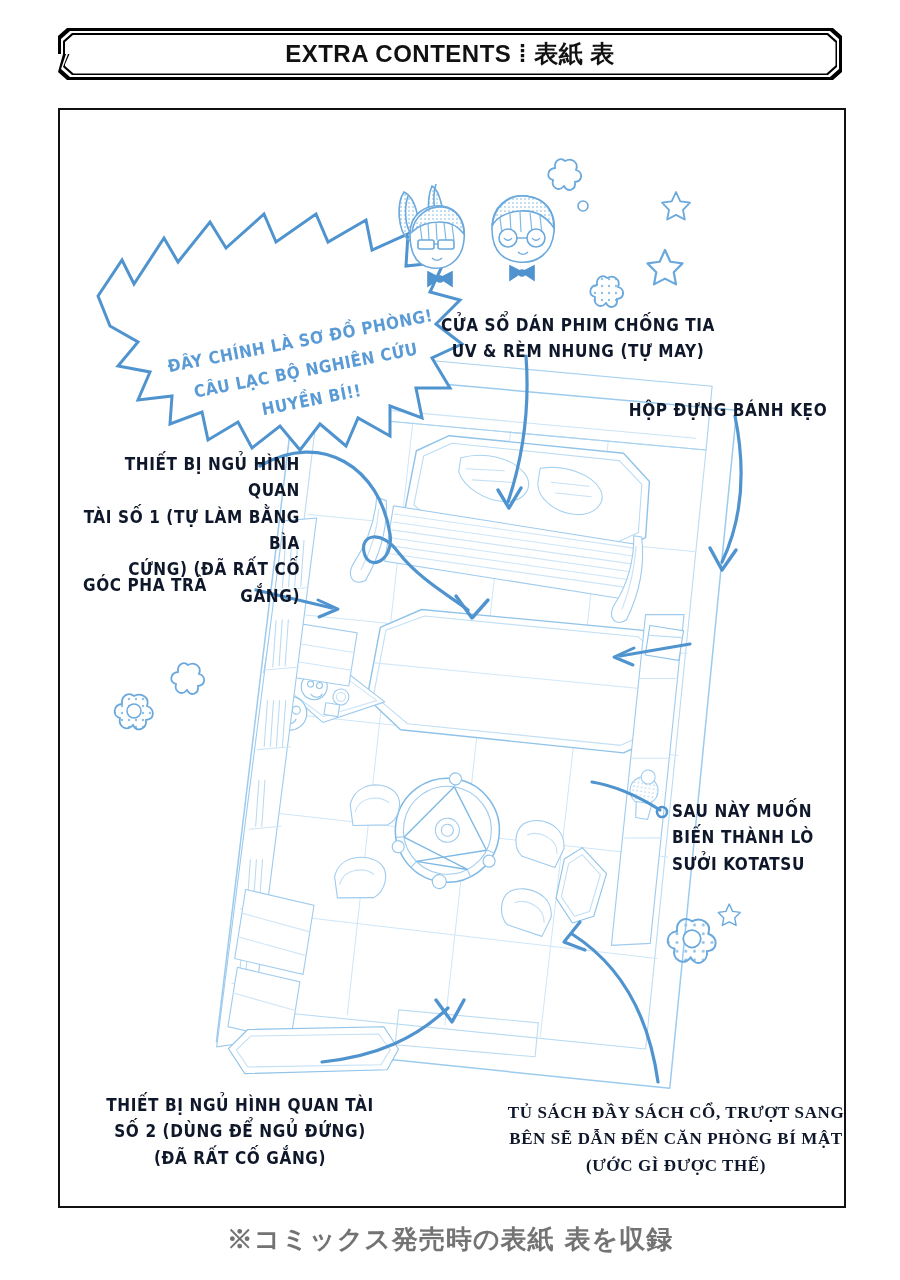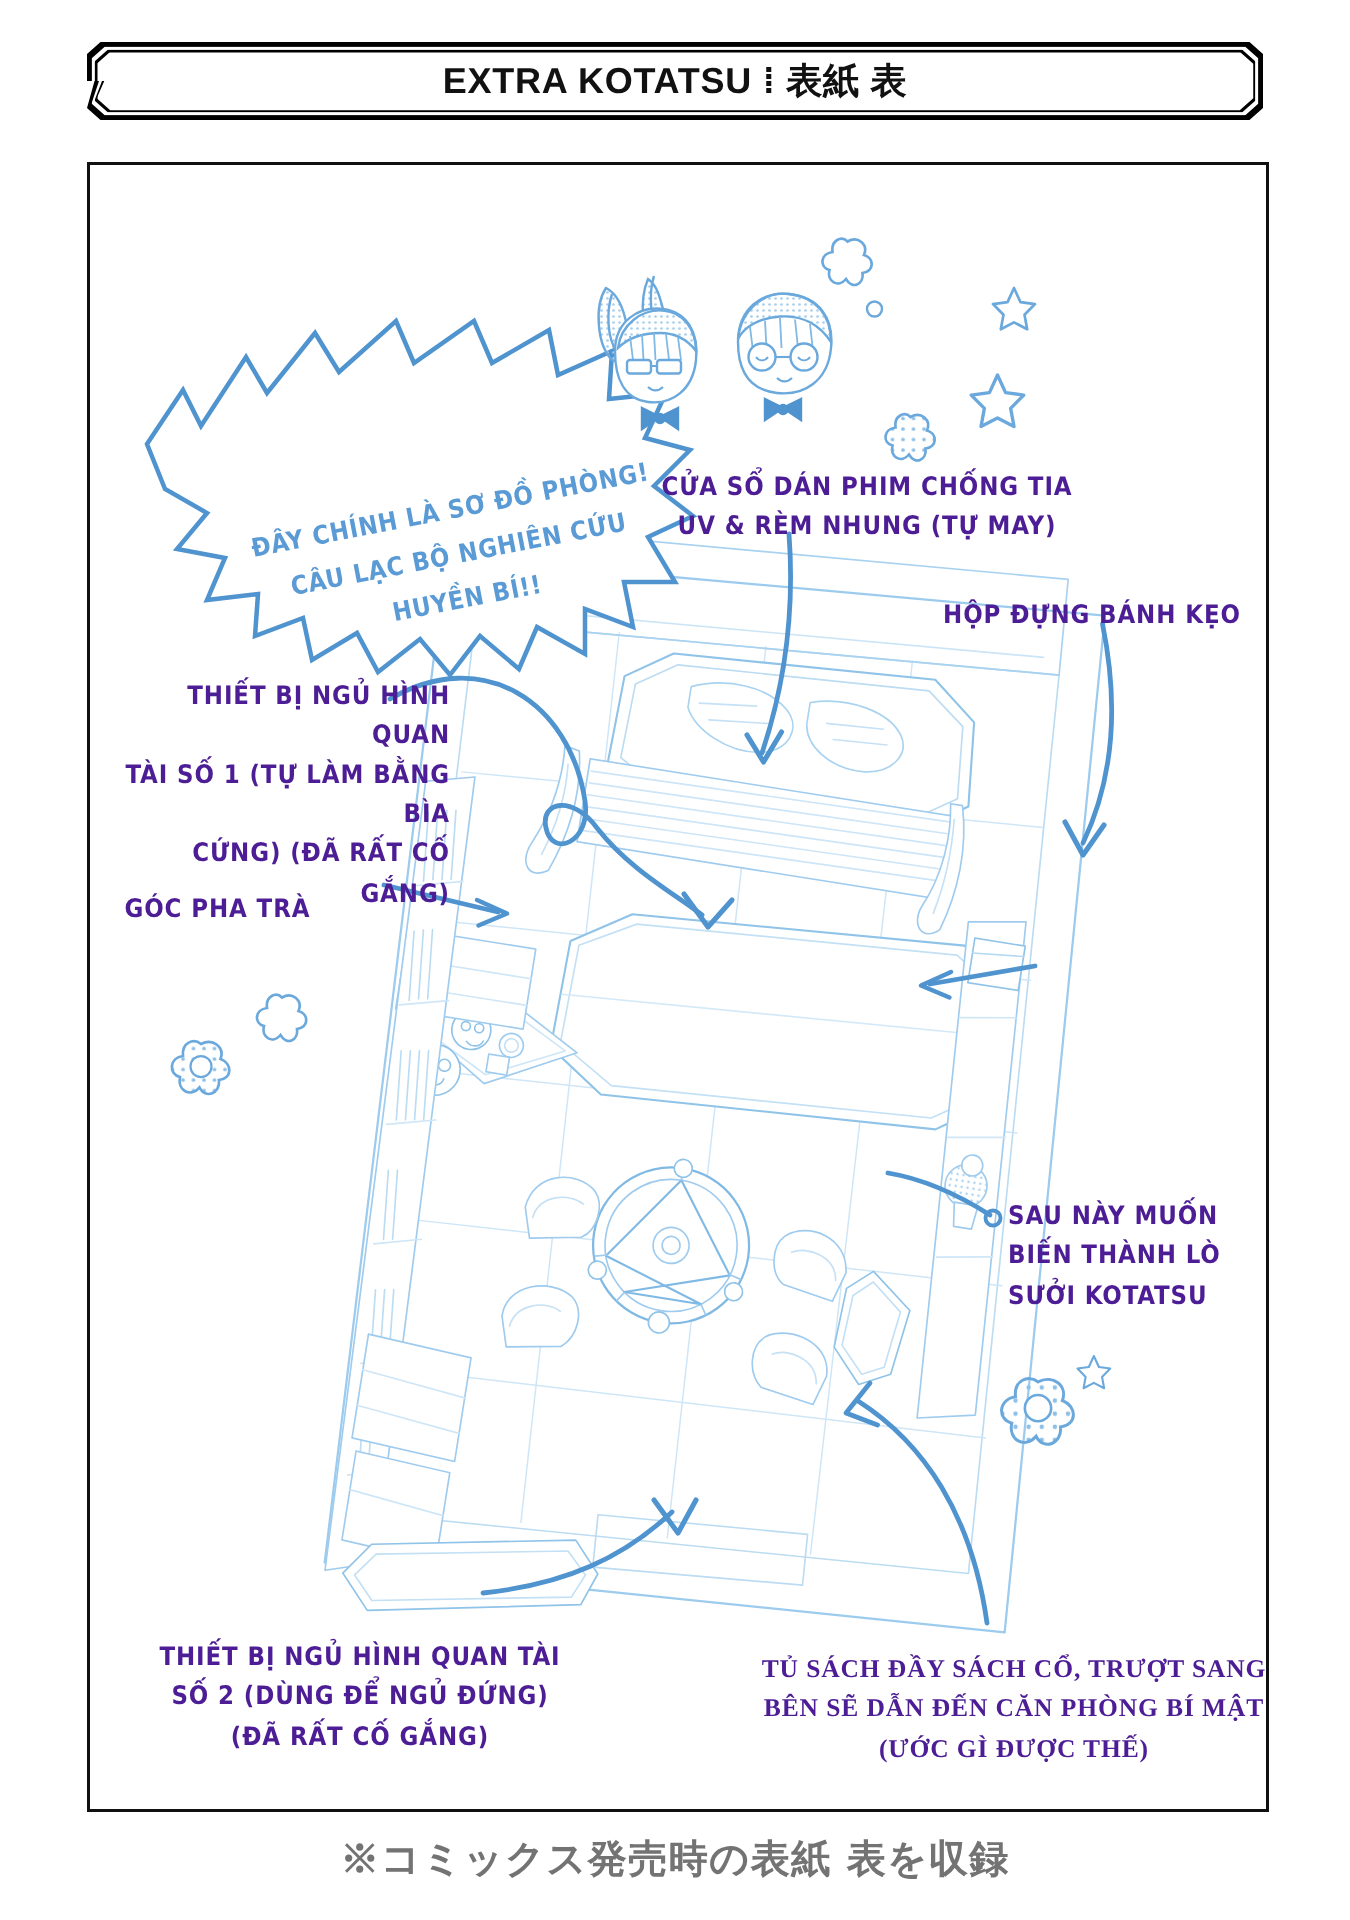--- a/index.html
+++ b/index.html
@@ -58,21 +58,21 @@
   
   #art-panel{
     position:absolute;left:58px;top:108px;width:784px;height:1096px;
     border:2px solid #111;background:#fff;overflow:hidden;
   }
   svg{ display:block; }
 
   
   .anno{
     position:absolute;
-    color:#4c1d95;
+    color:#0f172a;
     font-family:"DejaVu Sans Condensed","Liberation Sans", sans-serif;
     font-size:17px;
     font-weight:600;
     letter-spacing:.6px;
     line-height:1.55;
     white-space:pre-line;
     text-transform:uppercase;
   }
   .anno.c{ text-align:center; }
   .anno.l{ text-align:left; }
@@ -97,21 +97,21 @@
   }
 </style>
 </head>
 <body>
 
 <div id="header-banner">
   <div class="outer"></div>
   <div class="inner"></div>
   <div class="inner2"></div>
   <div class="inner3"></div>
-  <div id="header-title">EXTRA KOTATSU ⁞ 表紙 表</div>
+  <div id="header-title">EXTRA CONTENTS ⁞ 表紙 表</div>
 </div>
 
 <div id="art-panel">
 
   <svg width="784" height="1096" viewBox="0 0 784 1096" style="position:absolute;left:0;top:0;">
     <defs>
       <pattern id="dots" width="7" height="7" patternUnits="userSpaceOnUse">
         <circle cx="2" cy="2" r="1.2" fill="#8fc0e6"></circle>
       </pattern>
       <pattern id="finedots" width="4" height="4" patternUnits="userSpaceOnUse">
@@ -422,21 +422,21 @@
 
   <div class="anno c" style="left:378px;top:202px;width:280px;">CỬA SỔ DÁN PHIM CHỐNG TIA
 UV &amp; RÈM NHUNG (TỰ MAY)</div>
 
   <div class="anno l" style="left:558px;top:287px;width:220px;text-align:center;">HỘP ĐỰNG BÁNH KẸO</div>
 
   <div class="anno c" style="left:8px;top:341px;width:232px;text-align:right;">THIẾT BỊ NGỦ HÌNH QUAN
 TÀI SỐ 1 (TỰ LÀM BẰNG BÌA
 CỨNG) (ĐÃ RẤT CỐ GẮNG)</div>
 
-  <div class="anno l" style="left:23px;top:462px;width:190px;margin-top:21px;">GÓC PHA TRÀ</div>
+  <div class="anno l" style="left:23px;top:462px;width:190px;">GÓC PHA TRÀ</div>
 
 
   <div class="anno l" style="left:612px;top:688px;width:160px;">SAU NÀY MUỐN
 BIẾN THÀNH LÒ
 SƯỞI KOTATSU</div>
 
   <div class="anno c" style="left:32px;top:950px;width:296px;margin-top:32px;">THIẾT BỊ NGỦ HÌNH QUAN TÀI
 SỐ 2 (DÙNG ĐỂ NGỦ ĐỨNG)
 (ĐÃ RẤT CỐ GẮNG)</div>
 

